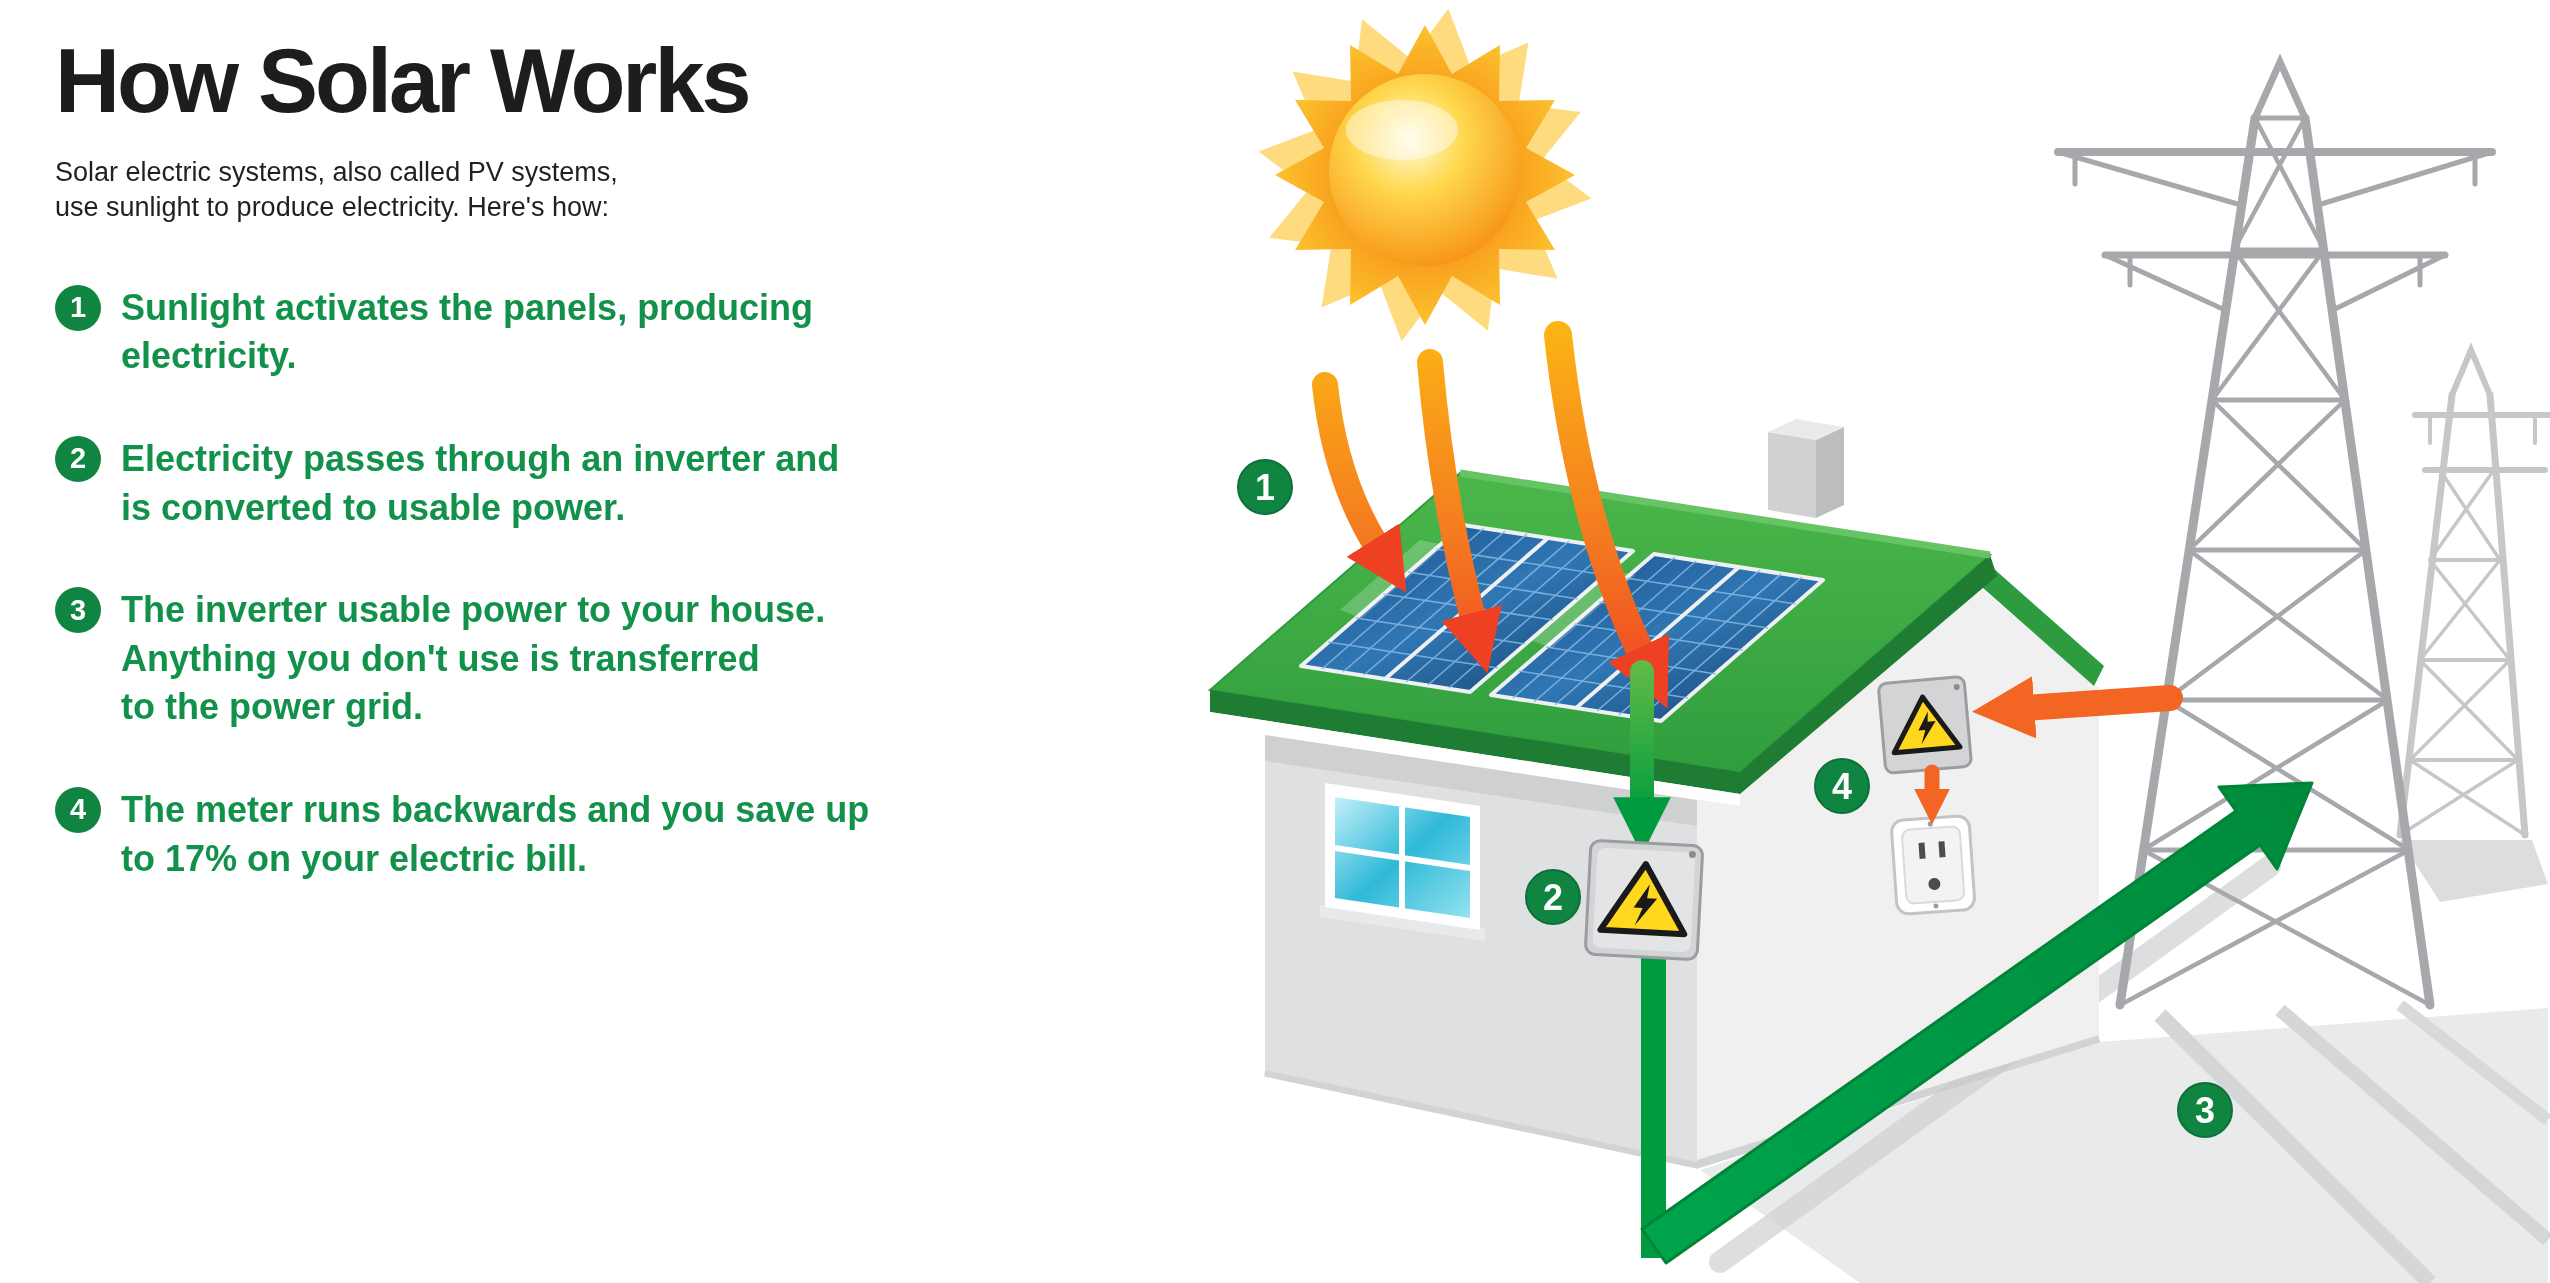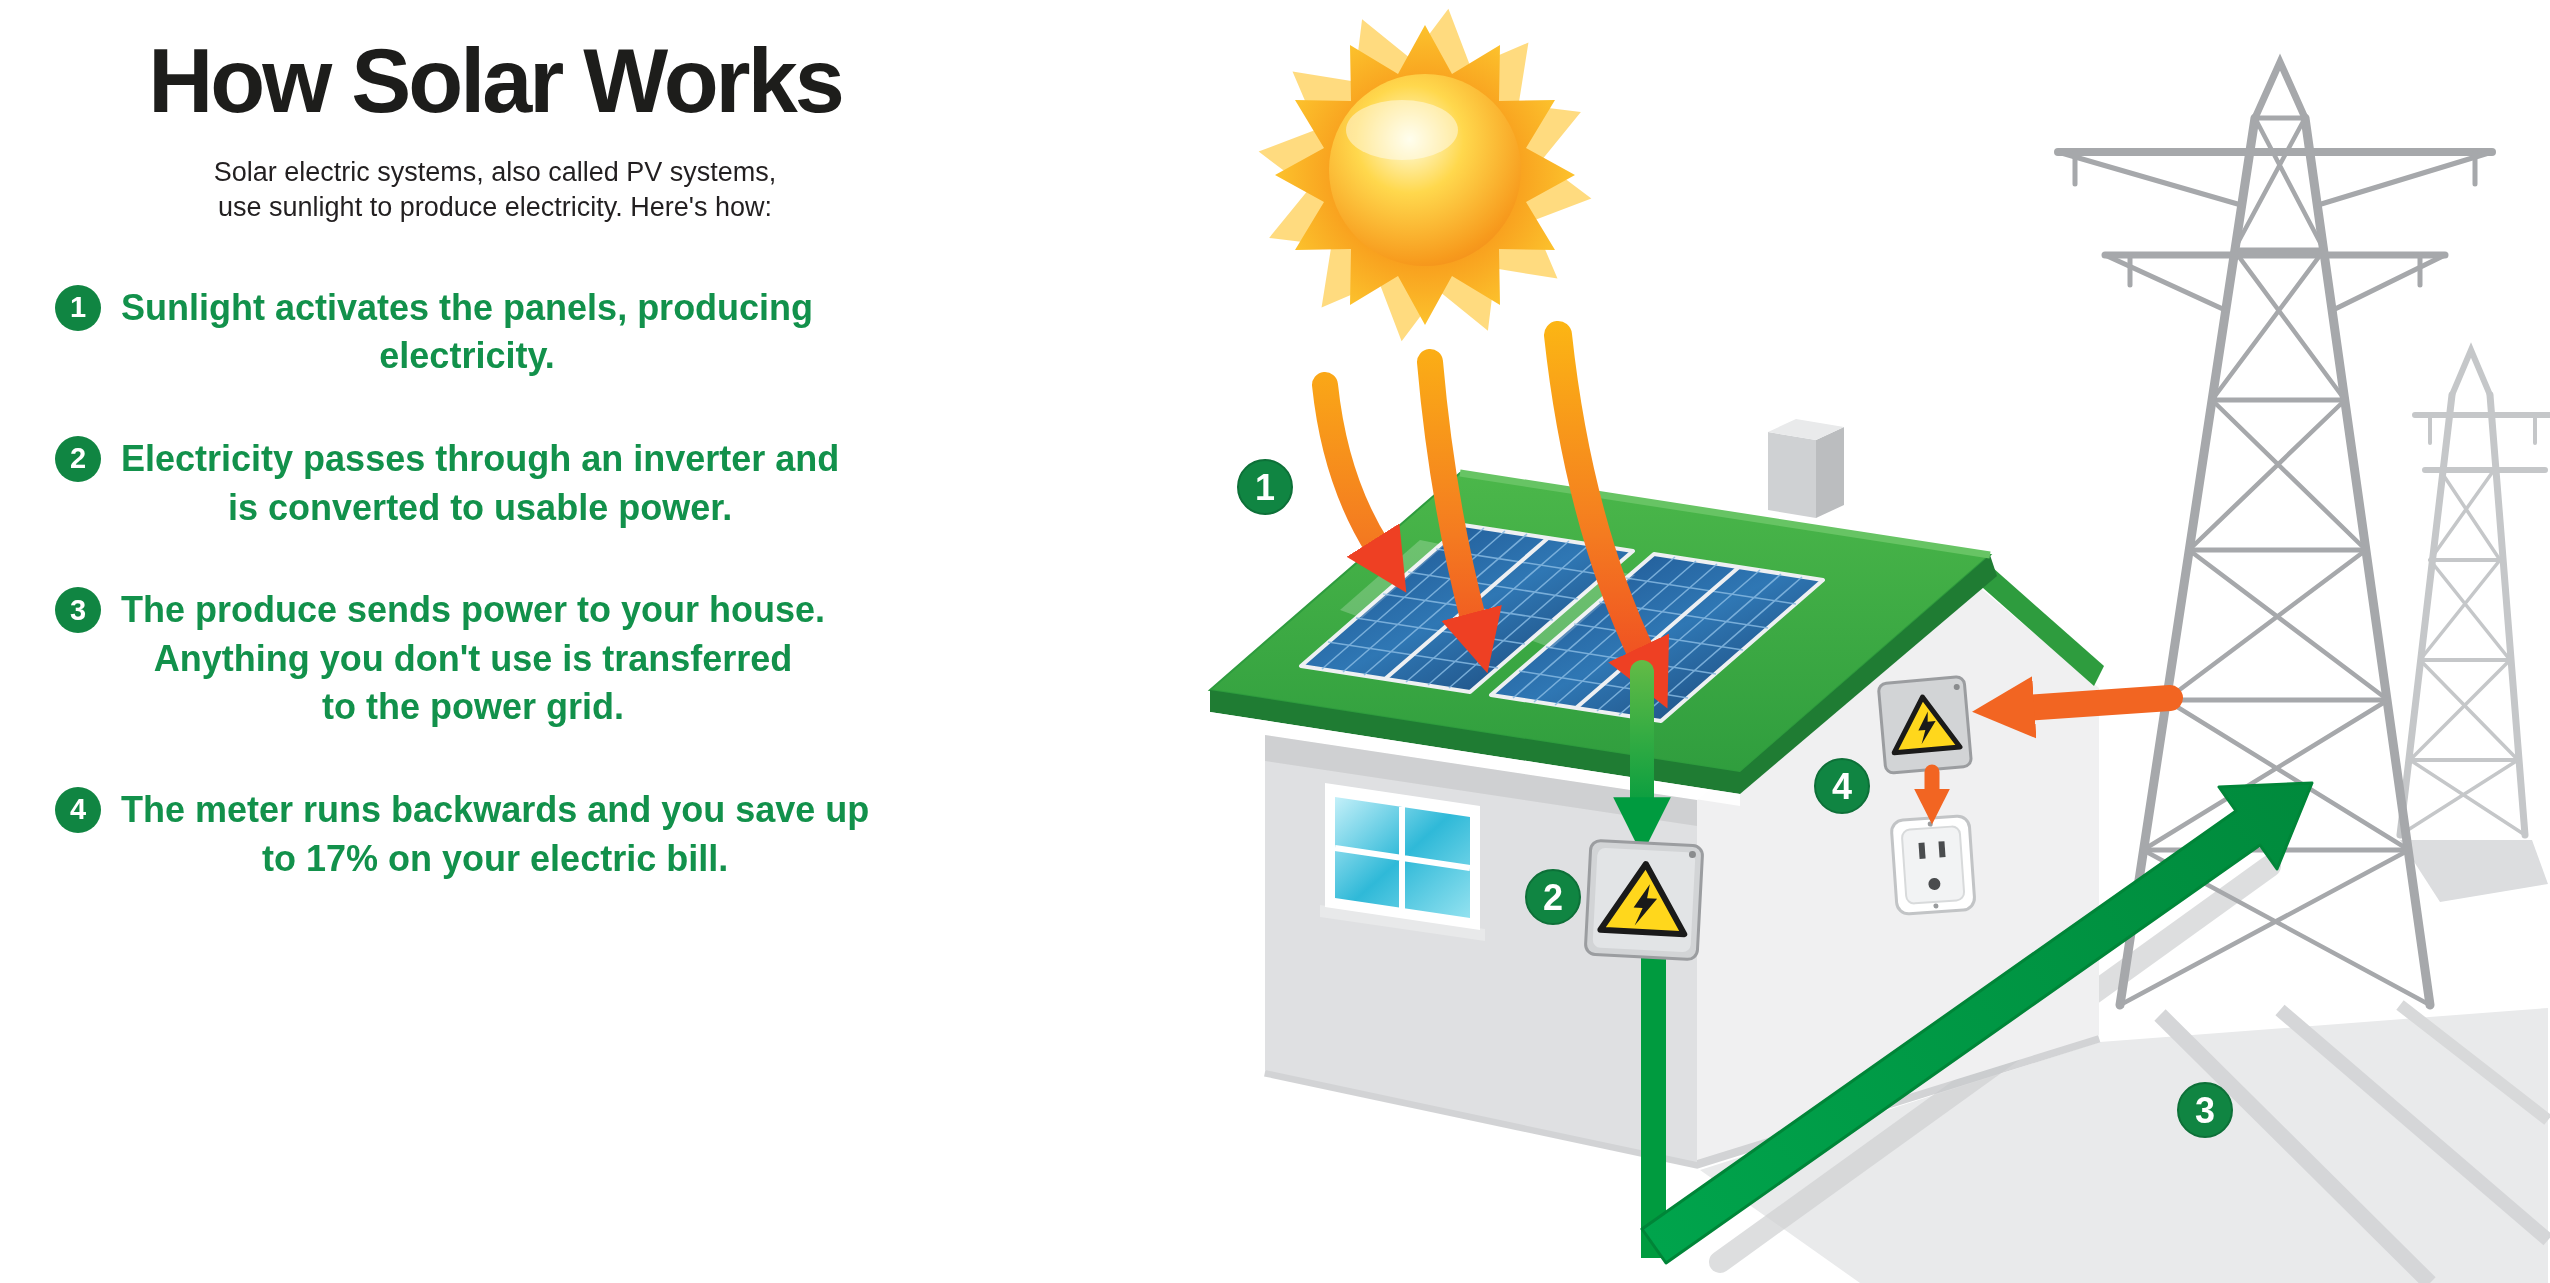--- a/index.html
+++ b/index.html
@@ -1,19 +1,18 @@
 <!DOCTYPE html>
 <html><head>
 <meta charset="utf-8">
 <style>
   html,body{margin:0;padding:0;background:#ffffff;}
   .page{
     position:relative;width:2550px;height:1283px;overflow:hidden;background:#ffffff;
     font-family:"Liberation Sans", sans-serif;
-    text-align:center;
   }
   .left{position:absolute;left:55px;top:34px;width:880px;}
   .title{font-size:90px;font-weight:bold;color:#1d1d1b;letter-spacing:-3px;margin:0 0 26px 0;line-height:1.05;}
   .intro{font-size:27px;line-height:1.32;color:#221f20;white-space:pre-line;margin:0 0 58px 0;}
   .steps{list-style:none;margin:0;padding:0;display:flex;flex-direction:column;gap:54px;}
   .step{display:flex;gap:20px;align-items:flex-start;}
   .badge{width:46px;height:46px;border-radius:50%;background:#108542;color:#ffffff;font-weight:bold;
          font-size:29px;display:flex;align-items:center;justify-content:center;flex:none;margin-top:1px;}
   .step-text{font-size:36px;font-weight:bold;color:#12914b;line-height:1.35;white-space:pre-line;}
   .illustration{position:absolute;left:1100px;top:0;width:1450px;height:1283px;}
@@ -34,21 +33,21 @@
         <span class="step-text">Sunlight activates the panels, producing
 electricity.</span>
       </li>
       <li class="step">
         <span class="badge">2</span>
         <span class="step-text">Electricity passes through an inverter and
 is converted to usable power.</span>
       </li>
       <li class="step">
         <span class="badge">3</span>
-        <span class="step-text">The produce sends power to your house.
+        <span class="step-text">The inverter usable power to your house.
 Anything you don't use is transferred
 to the power grid.</span>
       </li>
       <li class="step">
         <span class="badge">4</span>
         <span class="step-text">The meter runs backwards and you save up
 to 17% on your electric bill.</span>
       </li>
     </ol>
   </div>

